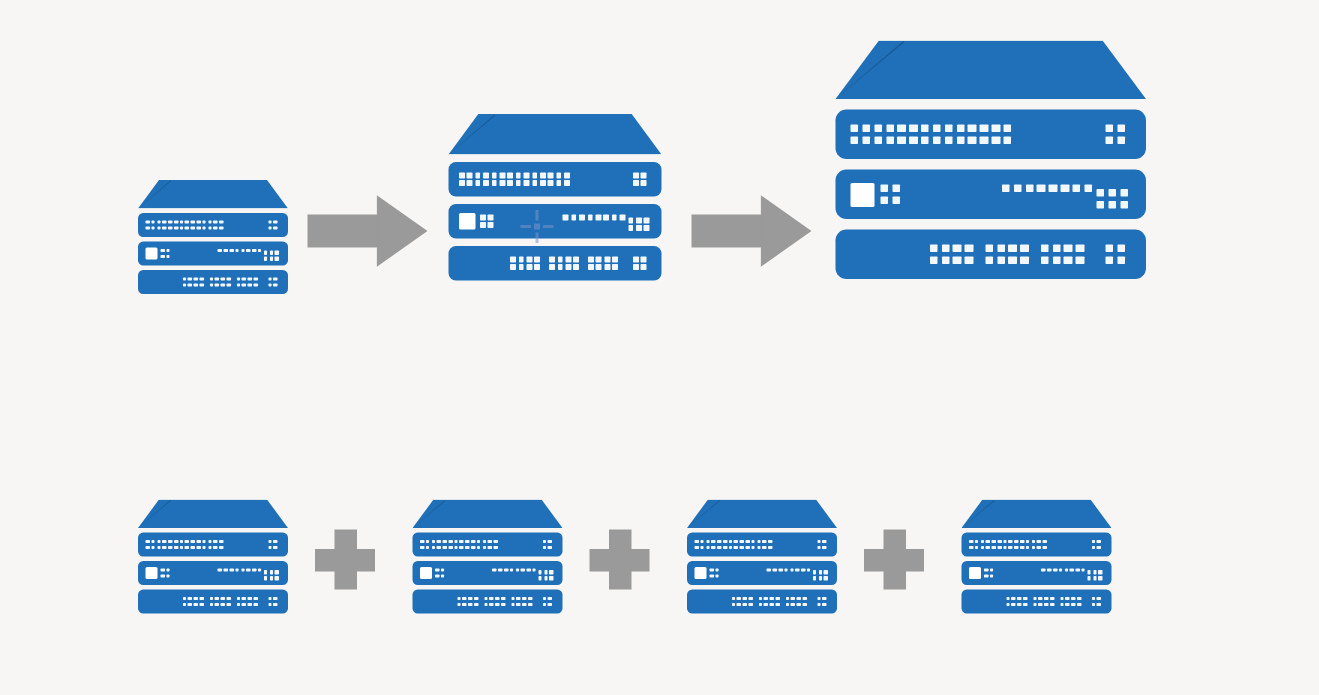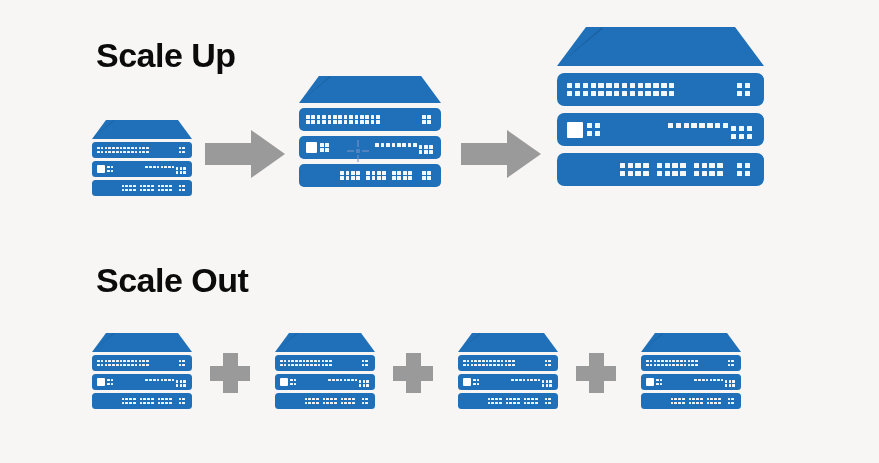--- a/index.html
+++ b/index.html
@@ -107,23 +107,21 @@
   #cursor-crosshair .ch {
     position: absolute;
     background: #7d93c9;
   }
 </style>
 </head>
 <body>
 
 <div id="canvas">
 
-  <div class="heading" id="heading-scale-up">Scale Up</div>
 
-  <div class="heading" id="heading-scale-out">Scale Out</div>
 
   <div id="shapes">
       <div class="server" style="left: 92px; top: 120px; width: 100px;">
         <div class="lid" style="height: 19px; background: rgb(31, 112, 184);"></div>
         <div class="gap" style="height: 3px;"></div>
         <div class="unit" style="height: 16px; background: rgb(31, 112, 184); border-radius: 3.5px;">
           <div class="ledgroup" style="left: 5px; top: 4.8px; grid-template-columns: repeat(14, 2.6px); grid-template-rows: repeat(2, 2.6px); gap: 1.2px;">
             <i style="width: 2.6px; height: 2.6px; background: rgb(242, 247, 251);"></i>
             <i style="width: 2.6px; height: 2.6px; background: rgb(242, 247, 251);"></i>
             <i style="width: 2.6px; height: 2.6px; background: rgb(242, 247, 251);"></i>

